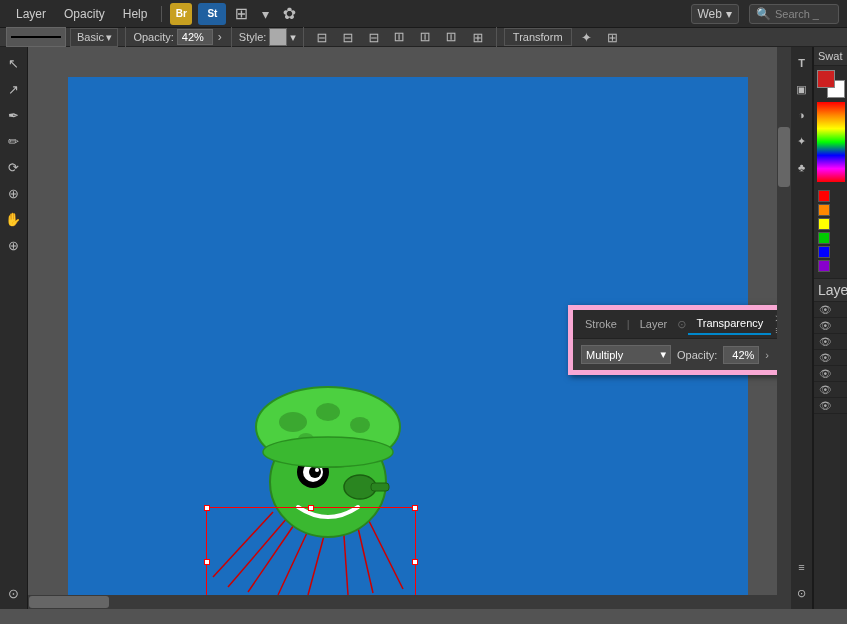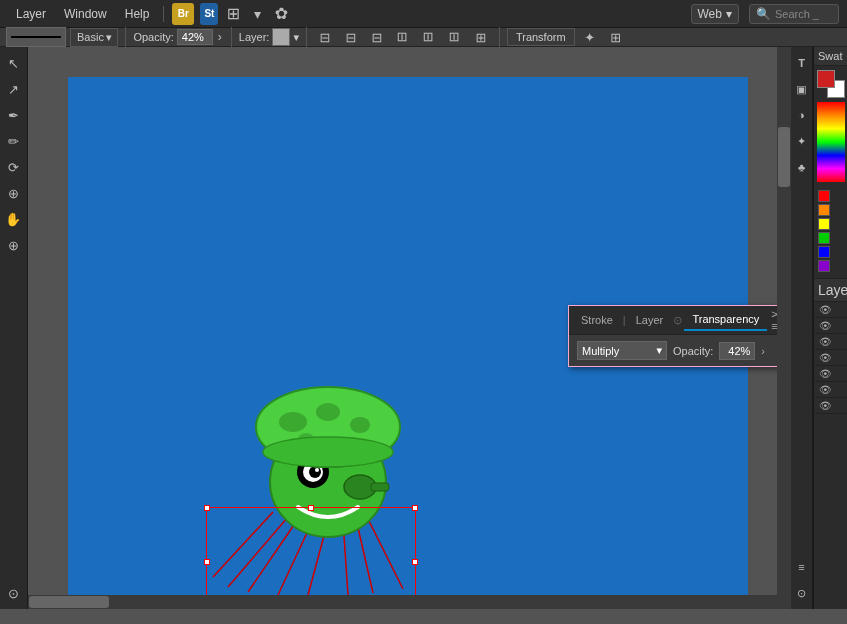--- a/index.html
+++ b/index.html
@@ -26,21 +26,21 @@
     .menu-sep { width: 1px; height: 16px; background: #555; margin: 0 4px; }
     .app-icon {
       width: 22px; height: 22px;
       background: #c8a020;
       border-radius: 3px;
       display: flex; align-items: center; justify-content: center;
       font-size: 10px; color: #fff; font-weight: bold;
       margin: 0 2px;
     }
     .app-icon2 {
-      width: 18px; height: 22px;
+      width: 28px; height: 22px;
       background: #2060a0;
       border-radius: 3px;
       display: flex; align-items: center; justify-content: center;
       font-size: 10px; color: #fff; font-weight: bold;
       margin: 0 2px;
     }
     .workspace-selector {
       margin-left: auto;
       display: flex; align-items: center; gap: 4px;
       background: #3a3a3a;
@@ -222,21 +222,21 @@
       background: white;
       border: 1px solid red;
     }
 
     
     #transparency-panel {
       position: absolute;
       left: 540px; top: 258px;
       width: 220px;
       background: #3a3a3a;
-      border: 1px solid #f9a8d4;
+      border: 5px solid #f9a8d4;
       box-shadow: 2px 2px 6px rgba(0,0,0,0.5);
     }
     #panel-tabs {
       display: flex;
       align-items: center;
       background: #2b2b2b;
       border-bottom: 1px solid #222;
       padding: 0 4px;
     }
     .panel-tab {
@@ -362,21 +362,21 @@
       padding: 1px 2px;
       border-bottom: 1px solid #222;
       height: 16px;
     }
   </style>
 </head>
 <body>
 
 <div id="menu-bar">
   <span class="menu-item">Layer</span>
-  <span class="menu-item">Window</span>
+  <span class="menu-item">Opacity</span>
   <span class="menu-item">Help</span>
   <div class="menu-sep"></div>
   <div class="app-icon" style="background:#c8a020;">Br</div>
   <div class="app-icon2" style="background:#2060a0;">St</div>
   <div class="toolbar-icon-btn" style="font-size:16px;">⊞</div>
   <div class="toolbar-icon-btn">▾</div>
   <div class="toolbar-icon-btn" style="font-size:16px;">✿</div>
   <div class="workspace-selector">
     <span>Web</span>
     <span>▾</span>
@@ -396,21 +396,21 @@
     <span>▾</span>
   </div>
   <div class="toolbar-sep"></div>
   <div class="opacity-control">
     <span>Opacity:</span>
     <span class="opacity-value">42%</span>
     <span class="arrow-btn">›</span>
   </div>
   <div class="toolbar-sep"></div>
   <div class="style-control">
-    <span>Layer:</span>
+    <span>Style:</span>
     <div class="style-box"></div>
     <span>▾</span>
   </div>
   <div class="toolbar-sep"></div>
 
   <div class="toolbar-icon-btn" style="font-size:13px;">⊟</div>
   <div class="toolbar-icon-btn" style="font-size:13px;">⊟</div>
   <div class="toolbar-icon-btn" style="font-size:13px;">⊟</div>
   <div class="toolbar-icon-btn" style="font-size:13px; transform:rotate(90deg);">⊟</div>
   <div class="toolbar-icon-btn" style="font-size:13px; transform:rotate(90deg);">⊟</div>

